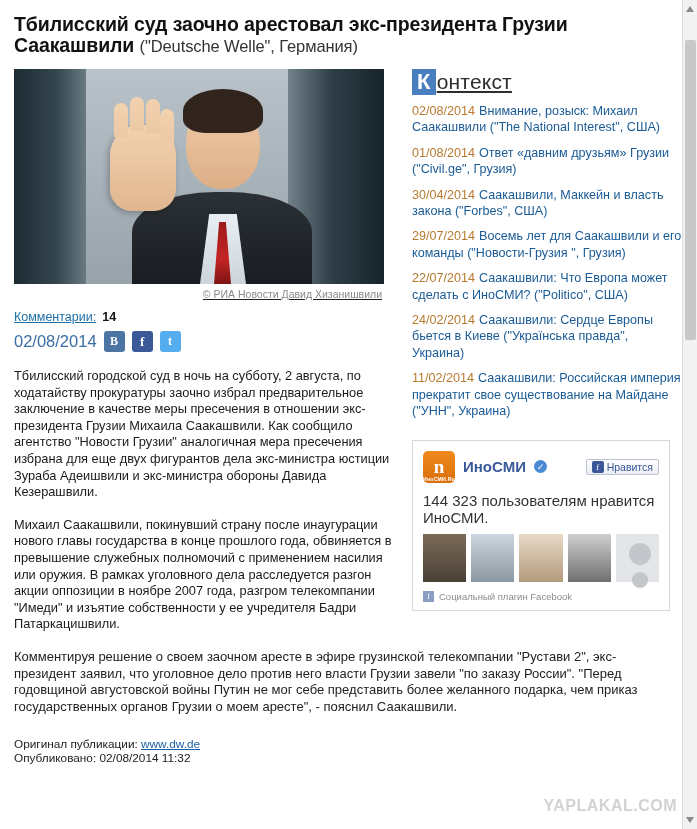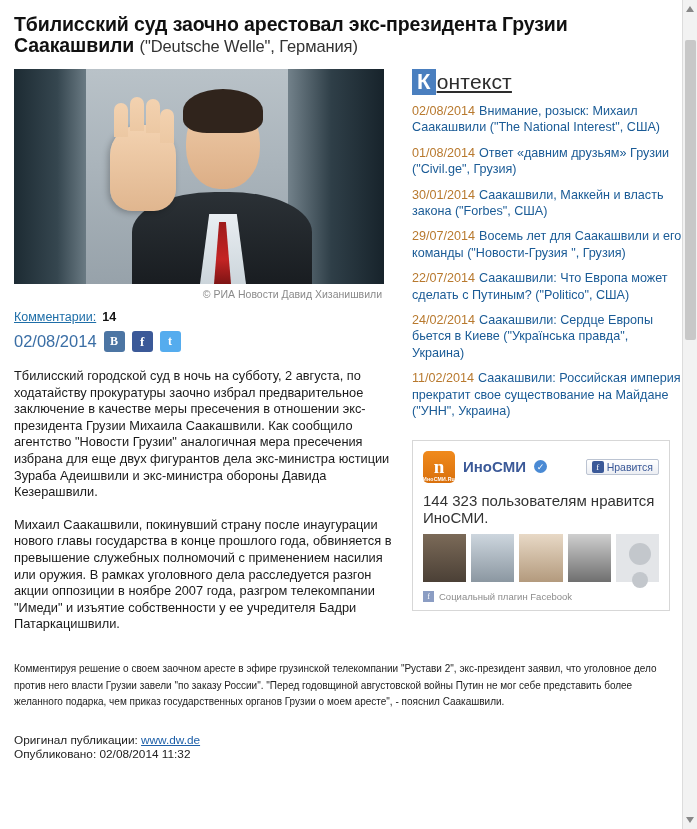--- a/index.html
+++ b/index.html
@@ -29,21 +29,21 @@
     font-weight: normal;
     font-size: 16.5px;
     color: #333;
   }
   
   .cols { display: flex; gap: 14px; align-items: flex-start; }
   .left { width: 384px; flex: 0 0 384px; }
   .right { width: 270px; flex: 0 0 270px; }
 
   
-  .photo-wrap { position: relative; width: 370px; }
+  .photo-wrap { position: relative; width: 370px; text-decoration: underline; }
   .photo {
     width: 370px; height: 215px;
     background: linear-gradient(180deg,#b9c2c8 0%, #aab4bb 45%, #97a2aa 100%);
     position: relative; overflow: hidden;
   }
   .ph-dark-left {
     position: absolute; left: 0; top: 0; width: 72px; height: 215px;
     background: linear-gradient(90deg,#1d2b33 0%, #35464f 60%, #6a7a83 100%);
   }
   .ph-dark-right {
@@ -108,21 +108,21 @@
   .sbtn.fb { background: #3b5998; font-family: "Liberation Serif", serif; }
   .sbtn.tw { background: #55acee; font-size: 12px; }
 
   
   .body p {
     font-size: 12.8px;
     line-height: 16.6px;
     color: #1a1a1a;
     margin: 16px 0 0 0;
   }
-  .body-wide p { font-size: 10px; line-height: 16.6px; margin: 28px 0 0 0; }
+  .body-wide p { font-size: 13px; line-height: 16.6px; margin: 16px 0 0 0; }
 
   
   .ctx-head {
     font-size: 21px; color: #2d2d2d; font-weight: normal;
     margin: 0 0 8px 0; letter-spacing: .2px; text-decoration: underline;
   }
   .ctx-head .k {
     display: inline-block;
     background: #4a7fbf; color: #fff;
     font-weight: bold; font-size: 22px;
@@ -270,27 +270,27 @@
         <span class="k">К</span><span>онтекст</span>
       </div>
 
       <div class="ctx-item">
         <span class="ctx-date">02/08/2014</span><span class="ctx-link">Внимание, розыск: Михаил Саакашвили ("The National Interest", США)</span>
       </div>
       <div class="ctx-item">
         <span class="ctx-date">01/08/2014</span><span class="ctx-link">Ответ «давним друзьям» Грузии ("Civil.ge", Грузия)</span>
       </div>
       <div class="ctx-item">
-        <span class="ctx-date">30/01/2014</span><span class="ctx-link">Саакашвили, Маккейн и власть закона ("Forbes", США)</span>
+        <span class="ctx-date">30/04/2014</span><span class="ctx-link">Саакашвили, Маккейн и власть закона ("Forbes", США)</span>
       </div>
       <div class="ctx-item">
         <span class="ctx-date">29/07/2014</span><span class="ctx-link">Восемь лет для Саакашвили и его команды ("Новости-Грузия ", Грузия)</span>
       </div>
       <div class="ctx-item">
-        <span class="ctx-date">22/07/2014</span><span class="ctx-link">Саакашвили: Что Европа может сделать с Путиным? ("Politico", США)</span>
+        <span class="ctx-date">22/07/2014</span><span class="ctx-link">Саакашвили: Что Европа может сделать с ИноСМИ? ("Politico", США)</span>
       </div>
       <div class="ctx-item">
         <span class="ctx-date">24/02/2014</span><span class="ctx-link">Саакашвили: Сердце Европы бьется в Киеве ("Українська правда", Украина)</span>
       </div>
       <div class="ctx-item">
         <span class="ctx-date">11/02/2014</span><span class="ctx-link">Саакашвили: Российская империя прекратит свое существование на Майдане ("УНН", Украина)</span>
       </div>
 
       <div class="fb-box">
         <div class="fb-top">
@@ -327,19 +327,20 @@
 
   <div class="footer">
     <span>Оригинал публикации:</span>
     <a href="#">www.dw.de</a>
     <div class="pub">
       <span>Опубликовано:</span>
       <span>02/08/2014 11:32</span>
     </div>
   </div>
 
+  <div class="watermark">YAPLAKAL.COM</div>
 
   <div class="scrollbar">
     <div class="up"></div>
     <div class="thumb"></div>
     <div class="down"></div>
   </div>
 </div>
 
 </body></html>

